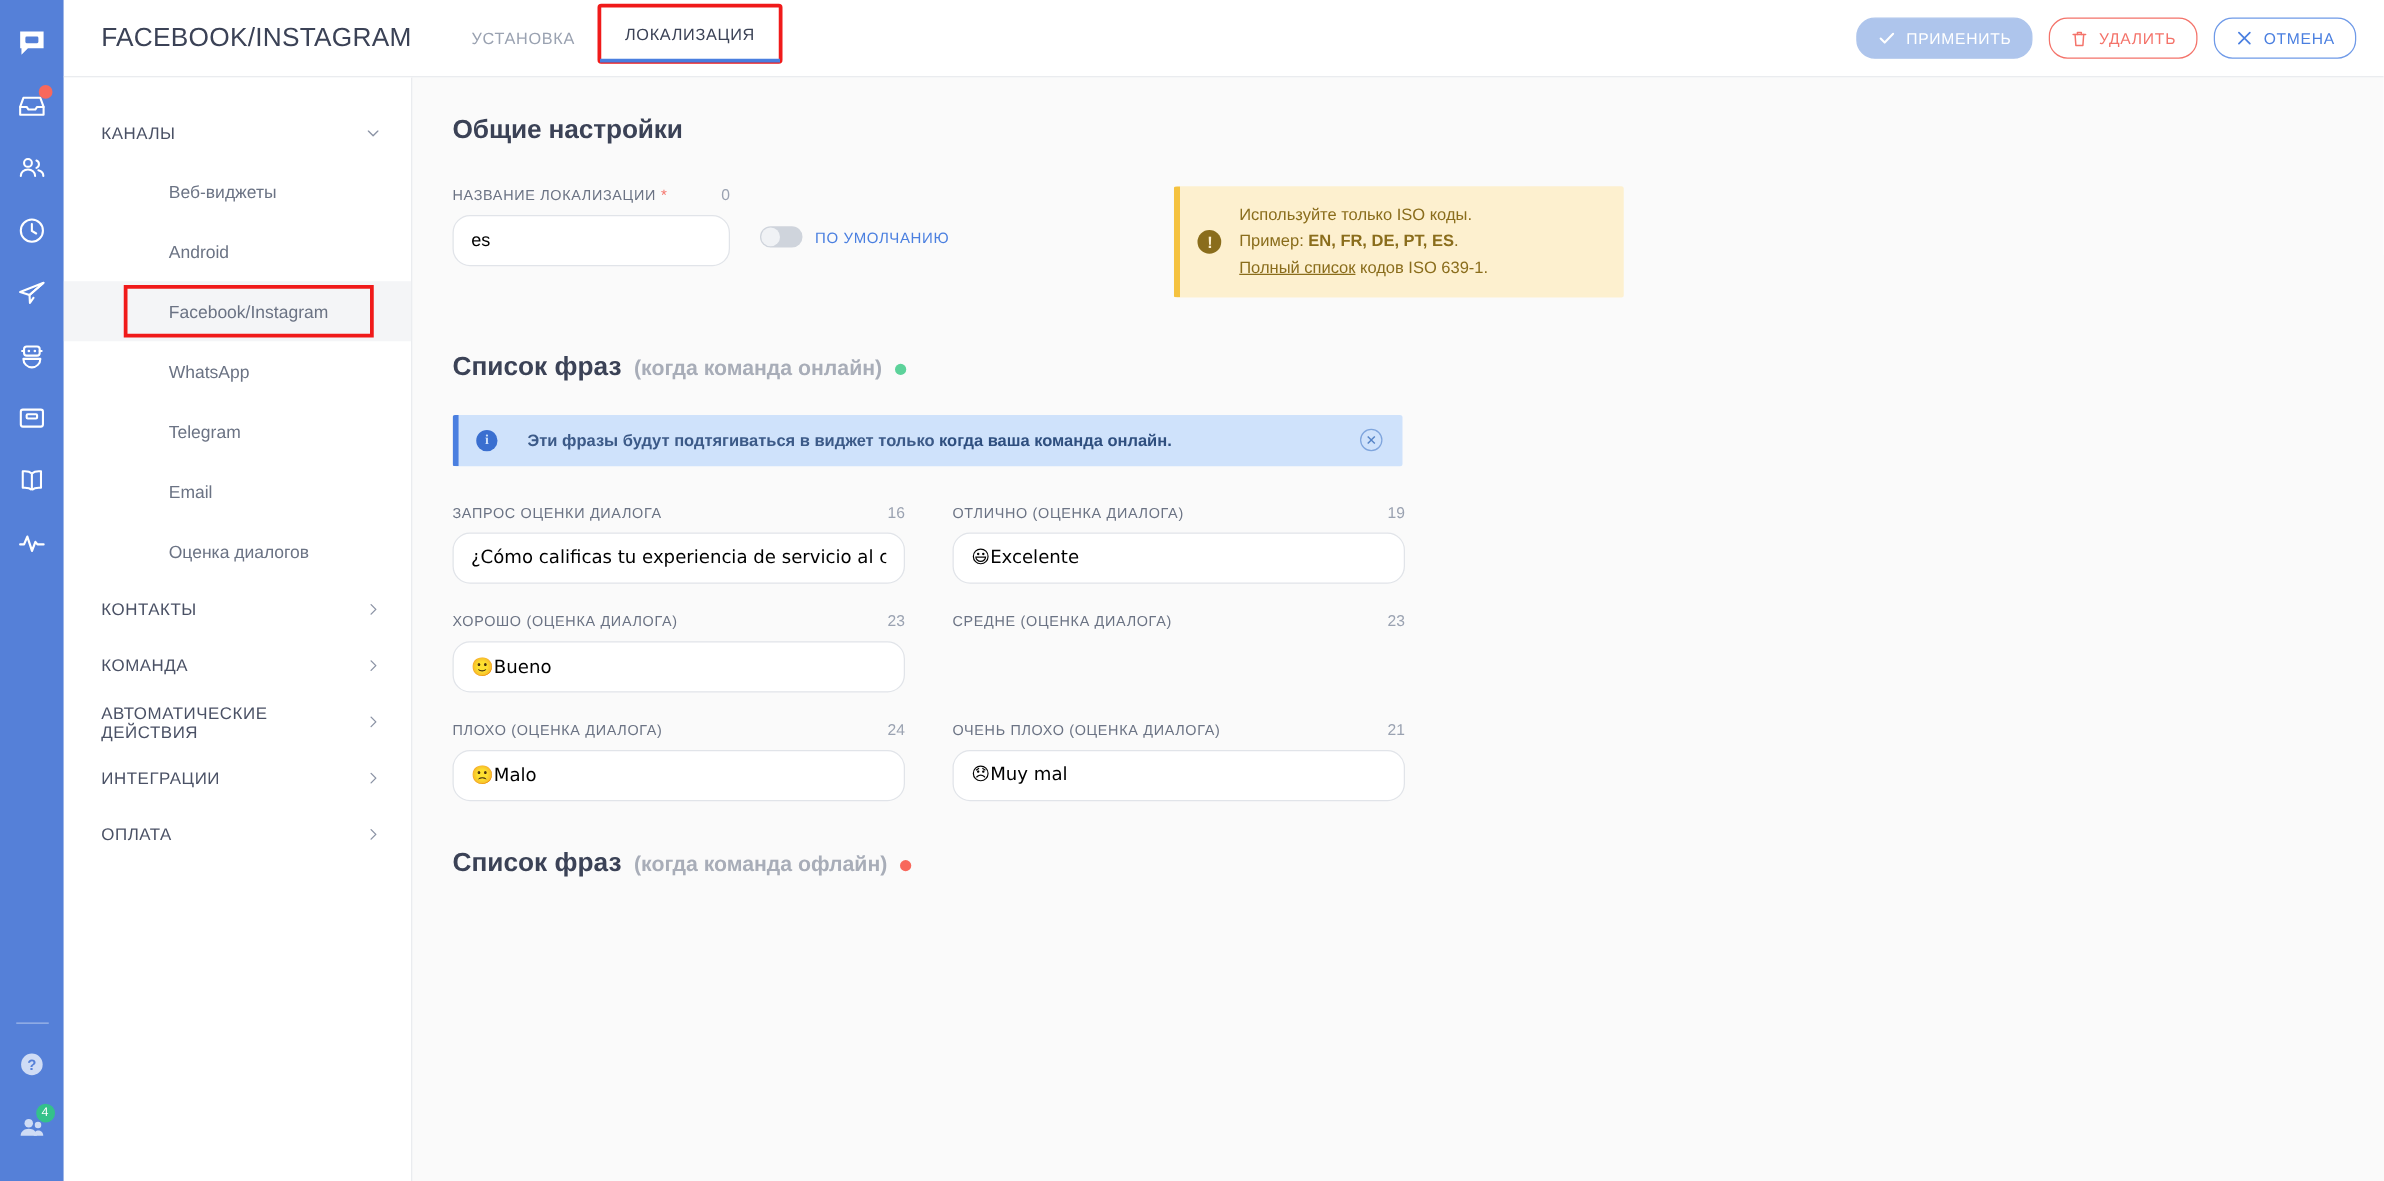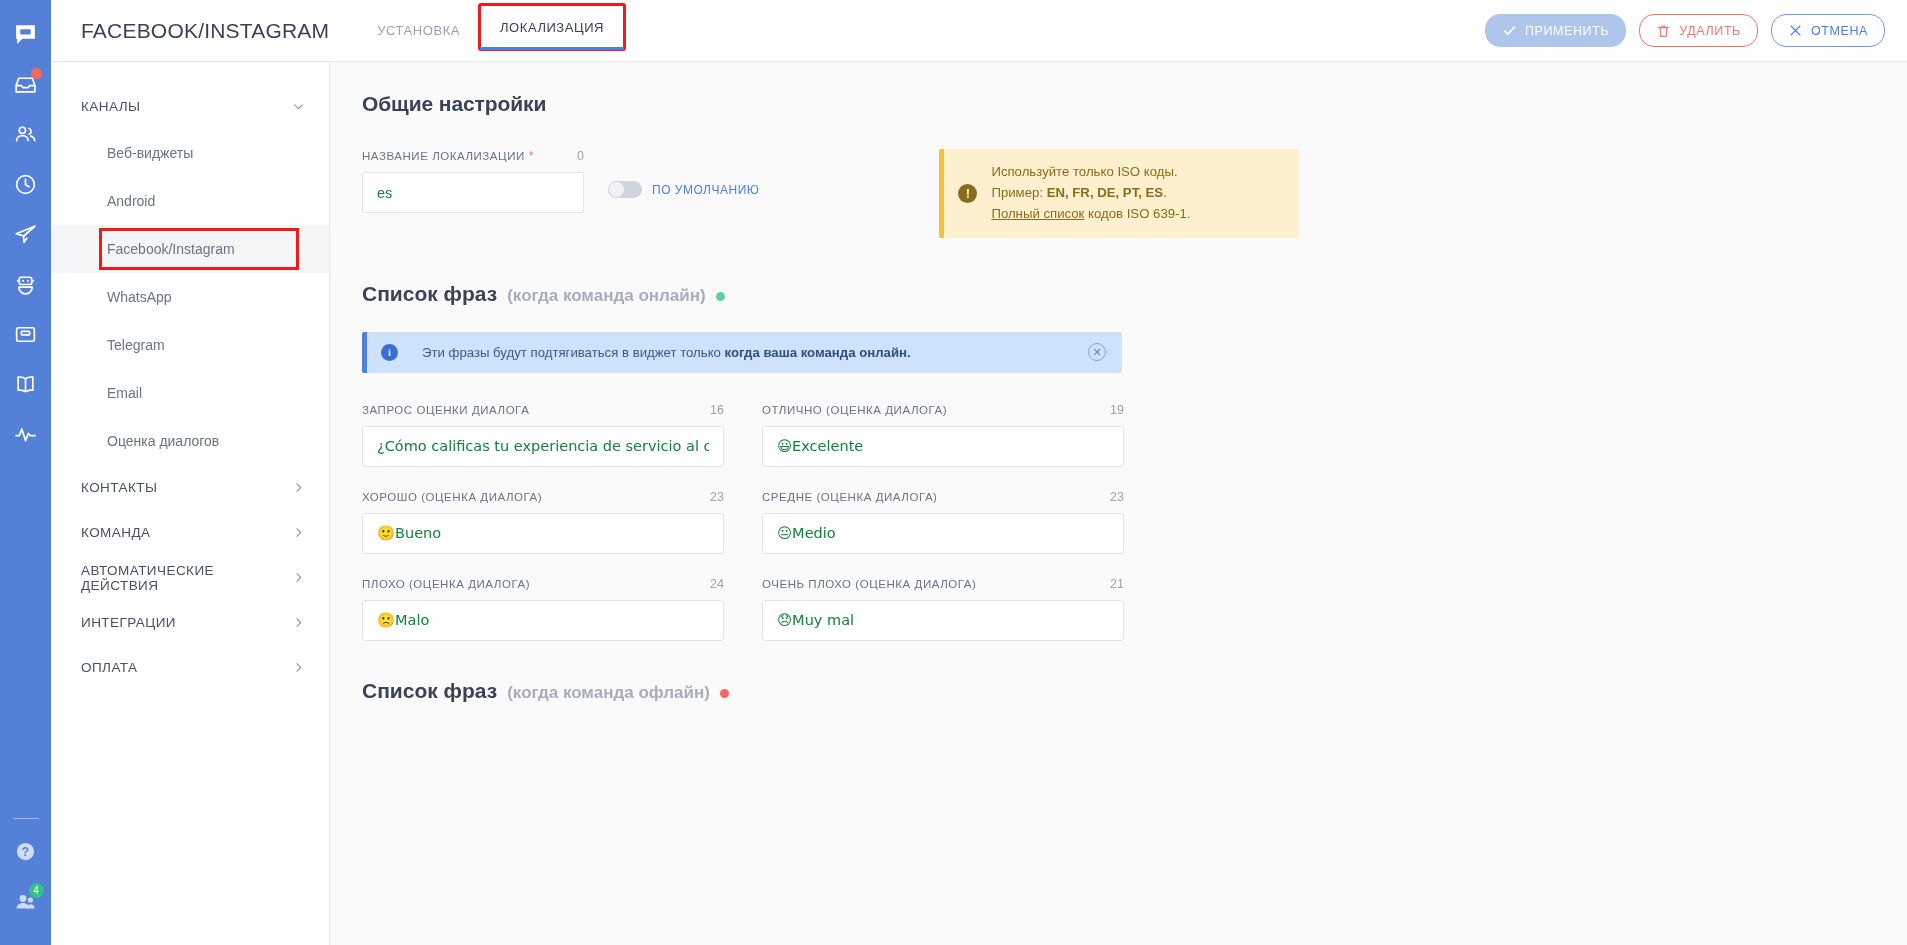--- a/index.html
+++ b/index.html
@@ -157,21 +157,21 @@
     letter-spacing: .45px;
     color: #4a5165;
     cursor: pointer;
     justify-content: flex-end;
   }
   .nav-group .chev { margin-left: auto; color: #7c8characteristics; }
   .nav-group .chev svg { display:block; stroke:#8b93a5; }
   .nav-item {
     display: flex; align-items: center;
     height: 48px;
-    padding-left: 56px;
+    padding-left: 84px;
     font-size: 14px;
     color: #6b7384;
     cursor: pointer;
     position: relative;
   }
   .nav-item.selected { background: #f4f5f7; }
   .nav-item .hl-box {
     position: absolute;
     left: 48px; right: 30px; top: 3px; bottom: 3px;
     border: 3px solid #f01a1a;
@@ -223,25 +223,25 @@
   .req-star { color: #f4736a; margin-left: 4px; font-size: 12px; }
   .fld-count {
     margin-left: auto;
     font-size: 12.5px;
     color: #9aa2b1;
   }
   .txt-input {
     width: 100%;
     height: 41px;
     border: 1px solid #e1e4e9;
-    border-radius: 3px;
+    border-radius: 14px;
     background: #fff;
     padding: 12px 14px;
     font-size: 14.5px;
-    color: #15803d;
+    color: #000000;
     font-family: "Liberation Sans", sans-serif;
     outline: none;
   }
   .txt-input::placeholder { color: #b6bcc7; }
 
   #default-toggle-wrap {
     display: flex; align-items: center; gap: 10px;
     margin-left: 24px;
     padding-top: 32px;
   }
@@ -309,20 +309,21 @@
     width: 17px; height: 17px; border-radius: 50%;
     background: #3a6fd0; color: #cfe2fb;
     font-size: 11px; font-weight: bold;
     display: flex; align-items: center; justify-content: center;
     flex: none;
     font-family: "Liberation Serif", serif;
   }
   #online-info .i-txt {
     font-size: 13.2px; color: #3c5a88;
     margin-left: 24px;
+    font-weight: bold;
   }
   #online-info .i-txt b { color: #2f4f7f; }
   #online-info .i-close {
     margin-left: auto;
     width: 18px; height: 18px;
     border-radius: 50%;
     border: 1px solid #7fa5dd;
     color: #5583c6;
     font-size: 11px;
     display: flex; align-items: center; justify-content: center;
@@ -634,21 +635,20 @@
               <span class="fld-count">23</span>
             </div>
             <input class="txt-input emoji-val" type="text" value="🙂Bueno" style="">
           </div>
 
           <div>
             <div class="fld-label-row">
               <span class="fld-label">СРЕДНЕ (ОЦЕНКА ДИАЛОГА)</span>
               <span class="fld-count">23</span>
             </div>
-            <input class="txt-input emoji-val" type="text" value="😐Medio" style="">
           </div>
 
           <div>
             <div class="fld-label-row">
               <span class="fld-label">ПЛОХО (ОЦЕНКА ДИАЛОГА)</span>
               <span class="fld-count">24</span>
             </div>
             <input class="txt-input emoji-val" type="text" value="🙁Malo" style="">
           </div>
 

